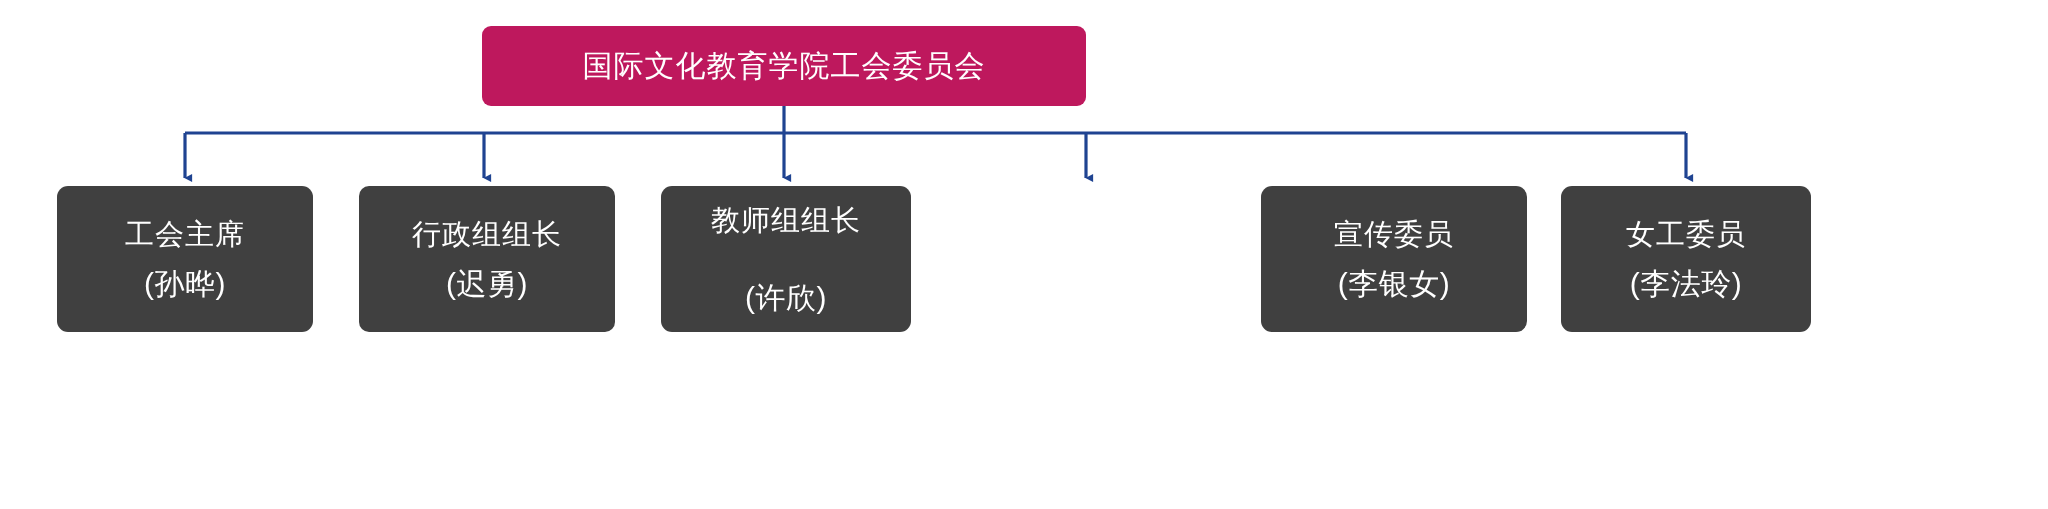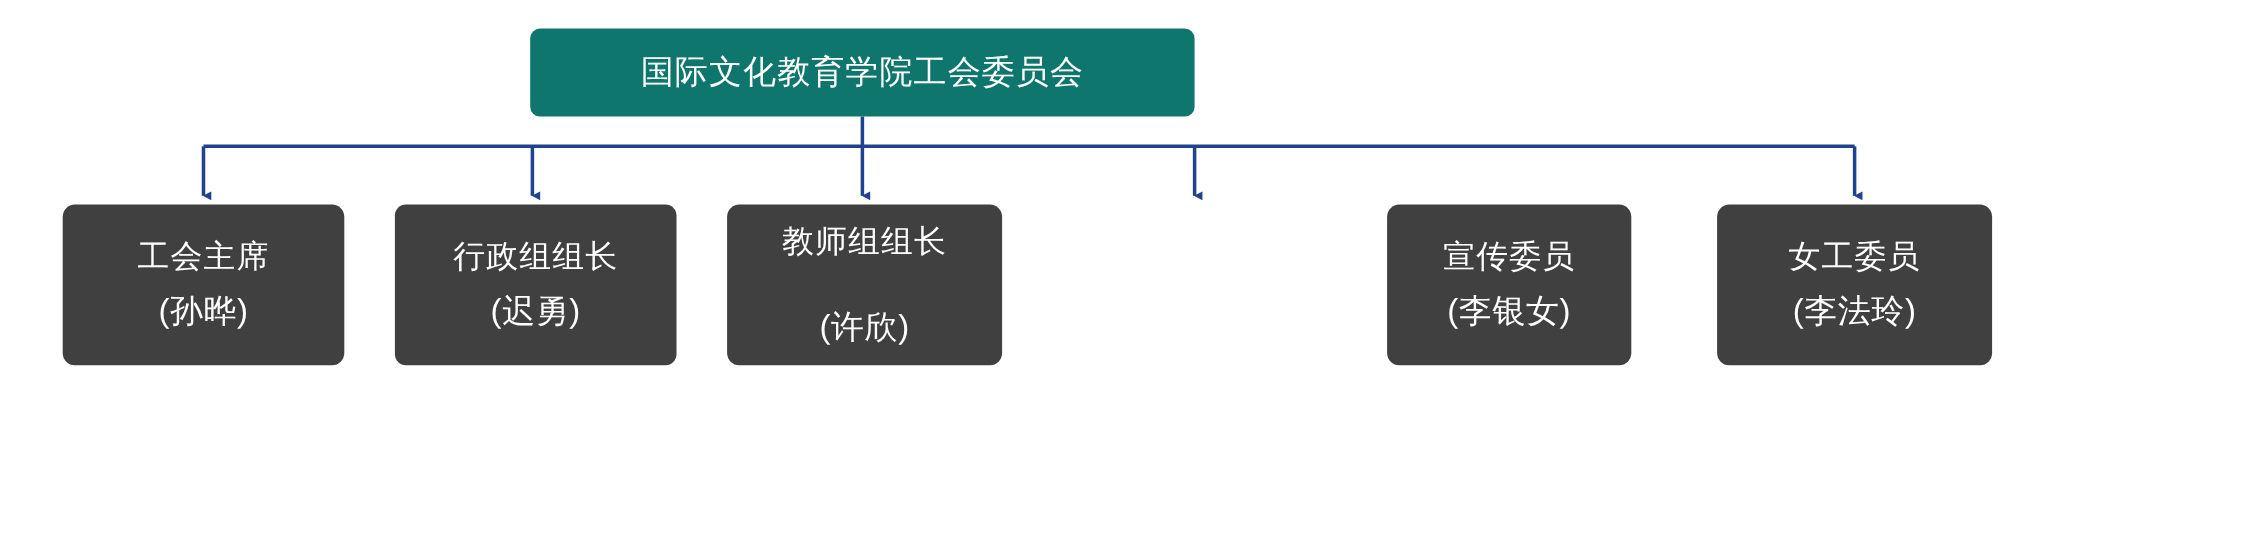--- a/index.html
+++ b/index.html
@@ -21,21 +21,21 @@
     background: #ffffff;
   }
 
   
   .root-node {
     position: absolute;
     left: 482px;
     top: 26px;
     width: 604px;
     height: 80px;
-    background: #0f766e;
+    background: #be185d;
     border-radius: 9px;
     display: flex;
     align-items: center;
     justify-content: center;
     box-sizing: border-box;
   }
   .root-node .node-title {
     color: #ffffff;
     font-size: 30px;
     line-height: 1.2;
@@ -86,21 +86,21 @@
     line-height: 1.25;
     letter-spacing: 0.5px;
     white-space: nowrap;
     margin-top: 13px;
   }
 
   
   .child-0 { left: 57px;   width: 256px; }
   .child-1 { left: 359px;  width: 256px; border-radius: 10px; }
   .child-2 { left: 661px;  width: 250px; gap: 28px; }
-  .child-4 { left: 1261px; width: 222px; }
+  .child-4 { left: 1261px; width: 266px; }
   .child-5 { left: 1561px; width: 250px; }
 </style>
 </head>
 <body>
 
 <div id="org-chart">
 
   <div class="root-node">
     <span class="node-title">国际文化教育学院工会委员会</span>
   </div>

